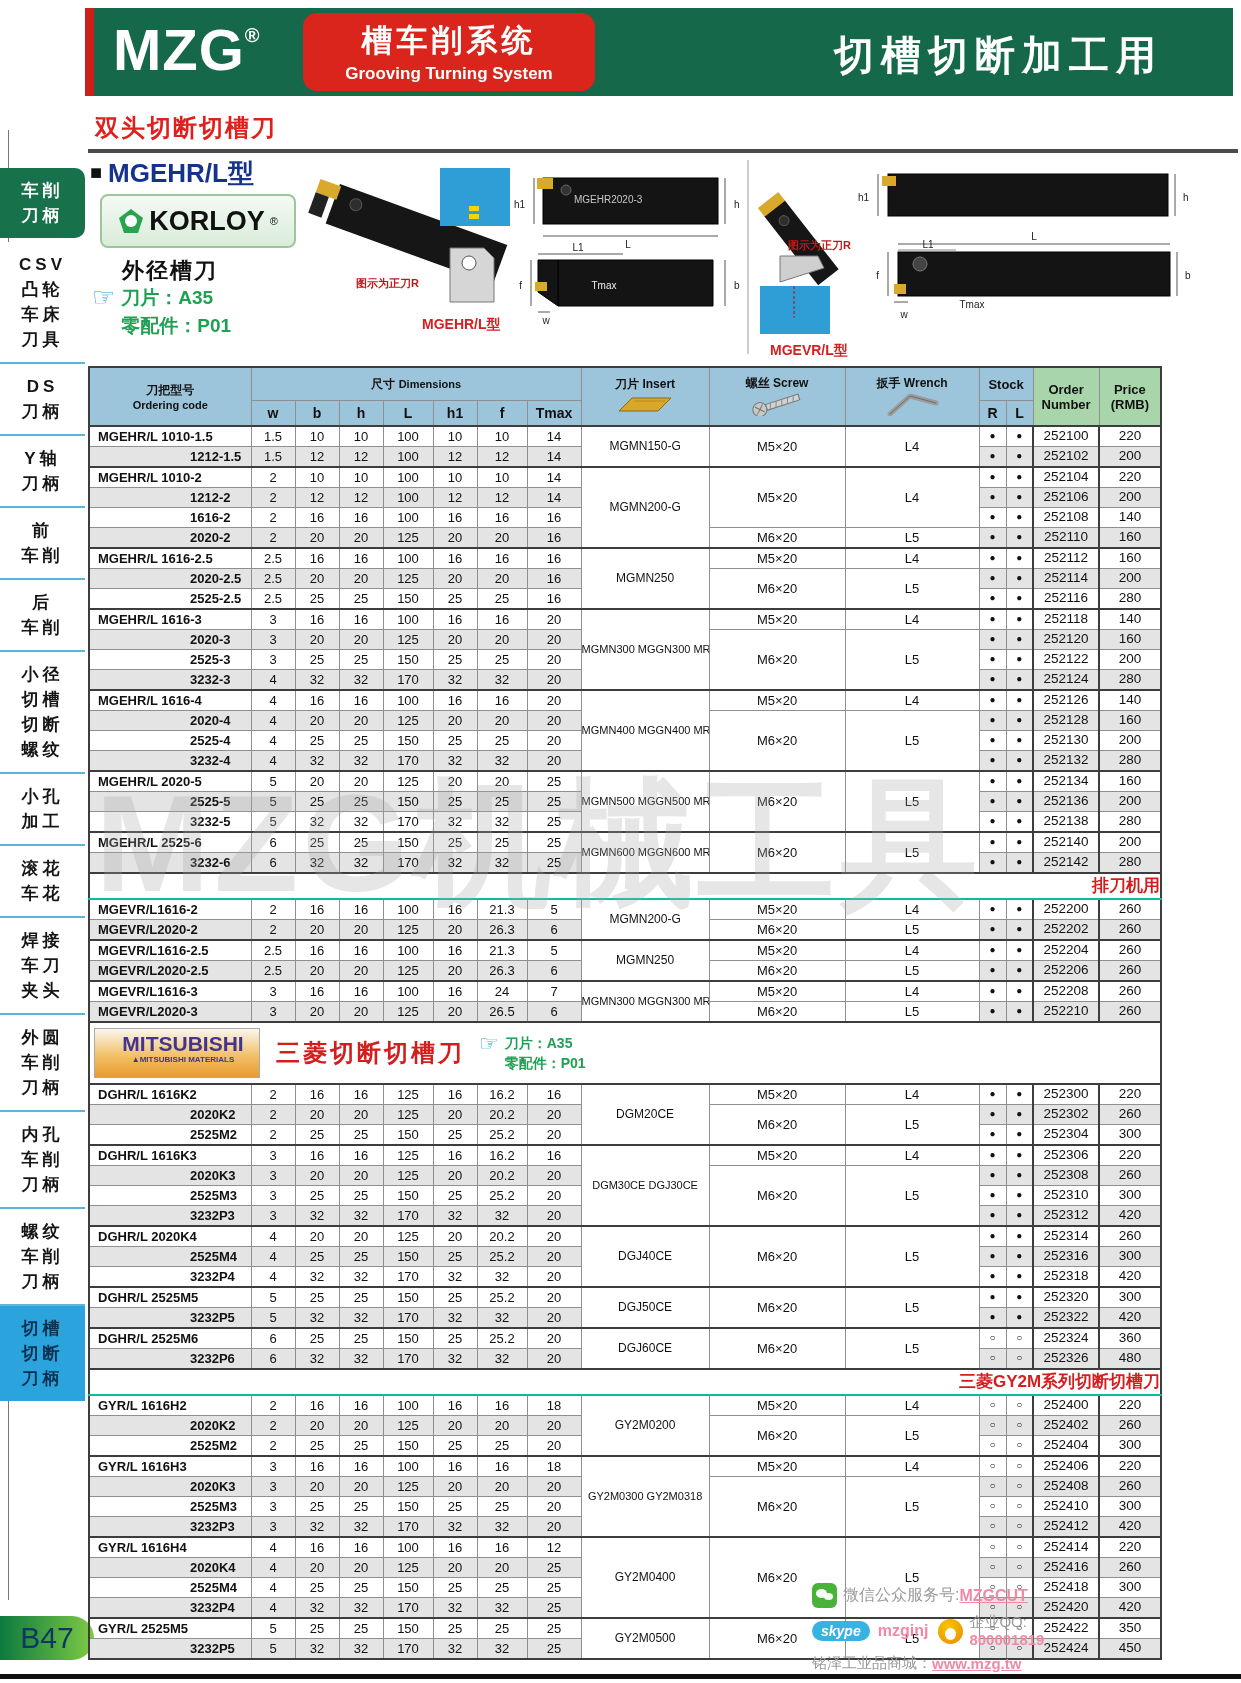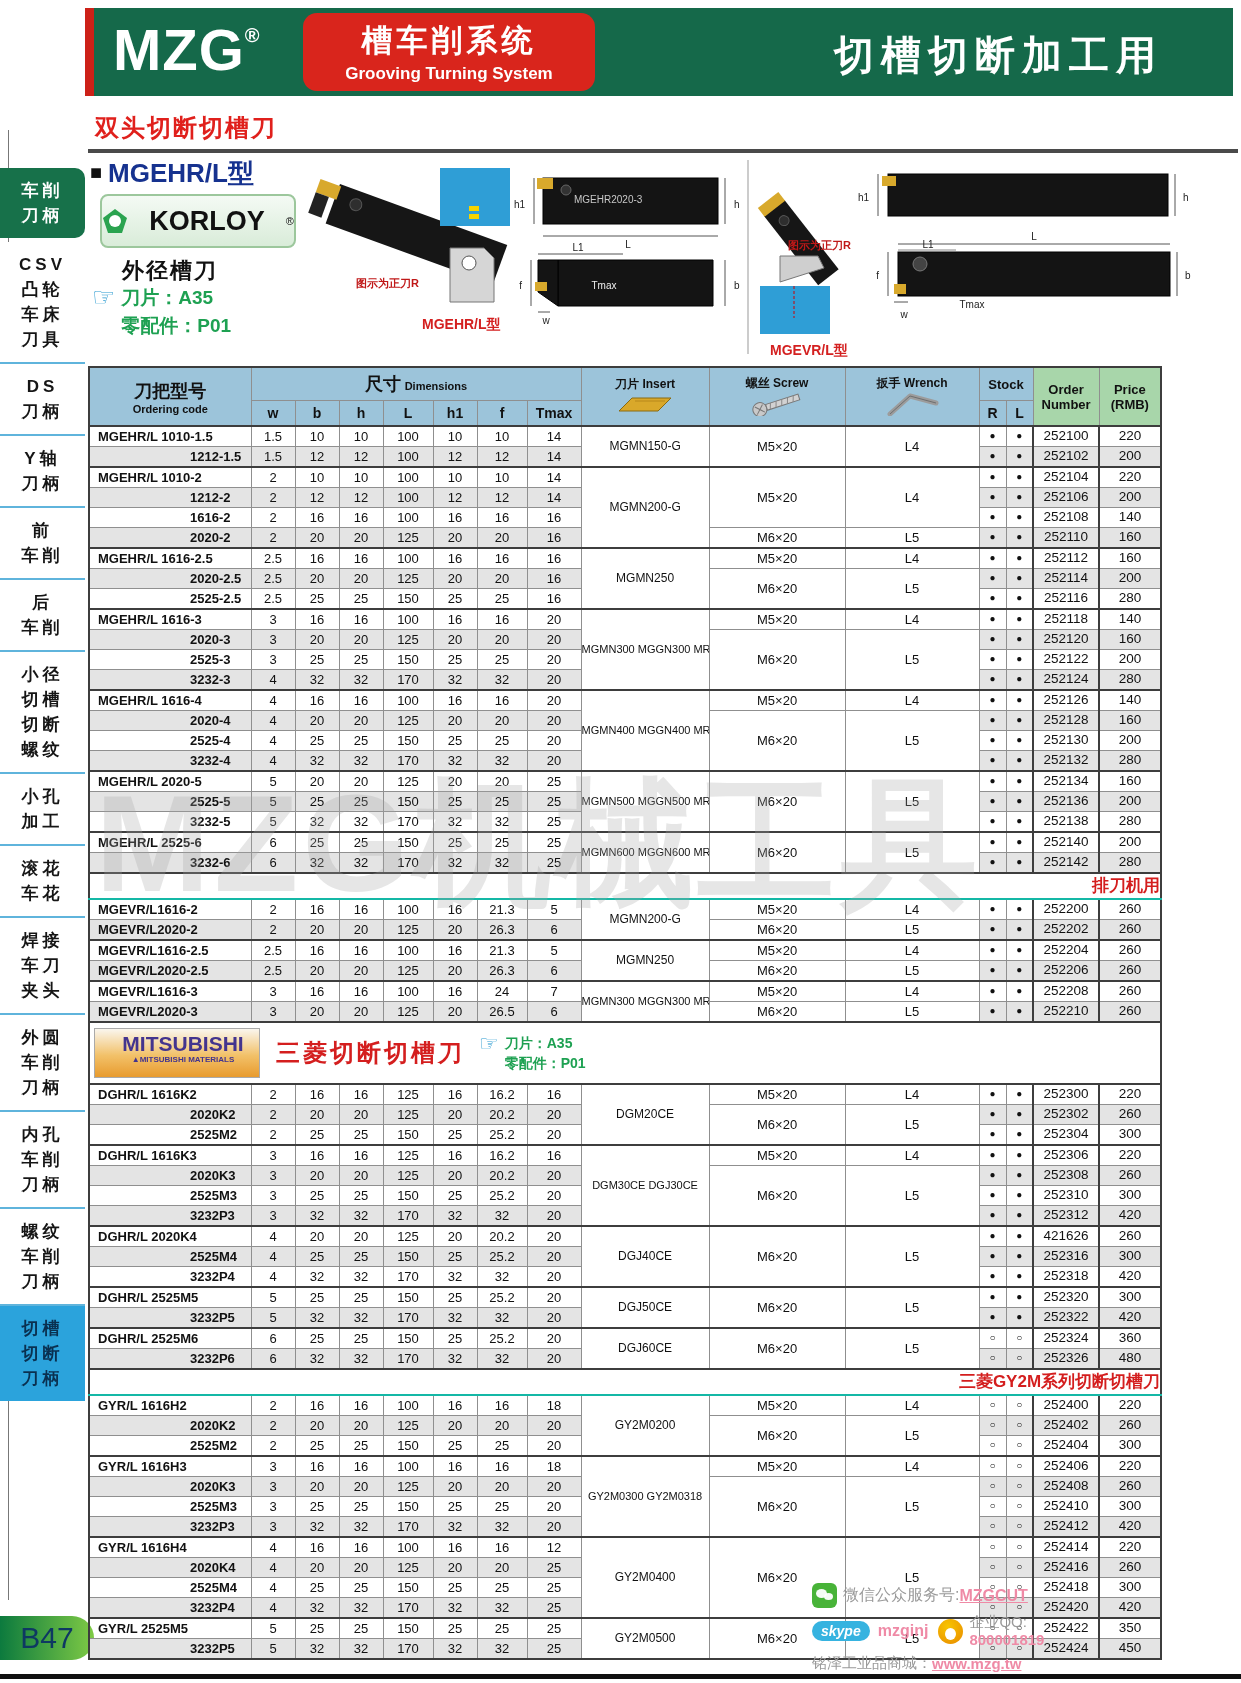--- a/index.html
+++ b/index.html
@@ -33,42 +33,42 @@
   #sec-title{position:absolute;left:95px;top:112px;font-size:24px;font-weight:bold;color:#e0201c;letter-spacing:2px;}
   #rule{position:absolute;left:88px;top:149px;width:1150px;height:4px;background:#4a4a4a;}
 
   
   #product{position:absolute;left:88px;top:156px;width:1152px;height:208px;}
   #prodsvg{position:absolute;left:0;top:0;}
   .model{position:absolute;left:2px;top:0;font-size:26px;font-weight:bold;}
   .model .bullet{color:#111;font-size:20px;vertical-align:3px;margin-right:6px;}
   .model .mtxt{color:#16328f;}
   .korloy{position:absolute;left:12px;top:38px;width:192px;height:50px;border:2px solid #9cc79c;border-radius:8px;
-          background:linear-gradient(180deg,#f4faf4,#d9ecd9);display:flex;align-items:center;justify-content:center;gap:21px;}
+          background:linear-gradient(180deg,#f4faf4,#d9ecd9);display:flex;align-items:center;justify-content:center;gap:5px;}
   .korloy .txt{font-size:27px;font-weight:bold;color:#111;}
   .korloy sup{font-size:11px;vertical-align:12px;}
   .tooltype{position:absolute;left:34px;top:100px;font-size:22px;font-weight:bold;color:#111;letter-spacing:2px;}
   .pnotes{position:absolute;left:4px;top:128px;display:flex;align-items:flex-start;}
   .hand-ic{color:#2a9ad0;font-size:26px;line-height:26px;margin-right:6px;}
   .pnotes .gl{font-size:19px;color:#1ea152;line-height:28px;font-weight:bold;}
   .cap{position:absolute;font-size:14px;font-weight:bold;color:#d42020;}
   .dnote{position:absolute;font-size:11px;font-weight:bold;color:#c01818;}
   .marking{position:absolute;left:486px;top:38px;font-size:10px;color:#c8c8c8;}
   .dim{font-size:10px;fill:#222;}
   .dimw{font-size:10px;fill:#eee;}
 
   
   #tblwrap{position:absolute;left:88px;top:366px;z-index:1;}
   table.t{border-collapse:collapse;table-layout:fixed;width:1072px;border:2px solid #3d3d3d;font-size:13px;}
   .t th,.t td{border:1px solid #8f8f8f;text-align:center;padding:0;overflow:hidden;}
   .t thead th{background:#9cc4da;font-weight:bold;}
   .t thead tr.h1 th{height:32px;}
   .t thead tr.h2 th{height:24px;font-size:14px;}
   .t th.green{background:#a8d6aa;}
-  .t th .zh{font-size:18px;}
+  .t th .zh{font-size:12px;}
   .t th .en{font-size:11px;font-weight:bold;}
   .t th .glabel{font-size:12px;margin-top:1px;}
   .t tbody td{height:19px;line-height:1.05;white-space:nowrap;}
   td.code{text-align:left;font-weight:bold;padding-left:8px;font-size:13px;}
   td.code.ind{padding-left:100px;margin-left:12px;}
   td.ins{font-size:12px;white-space:pre-line;line-height:1.05;}
   td.ins.multi{font-size:11px;}
   td.stk{font-size:10px;}
   td.ord{border-left:2px solid #3d3d3d;border-right:2px solid #3d3d3d;font-size:13.5px;}
   td.prc{font-size:13.5px;}
@@ -967,21 +967,21 @@
             <td class="sh">20</td>
             <td class="sh">125</td>
             <td class="sh">20</td>
             <td class="sh">20.2</td>
             <td class="sh">20</td>
             <td class="ins" rowspan="3">DGJ40CE</td>
             <td rowspan="3">M6×20</td>
             <td rowspan="3">L5</td>
             <td class="sh stk">●</td>
             <td class="sh stk">●</td>
-            <td class="sh ord">421626</td>
+            <td class="sh ord">252314</td>
             <td class="sh prc">260</td>
           </tr>
           <tr class="shade">
             <td class="code sh ind">2525M4</td>
             <td class="sh">4</td>
             <td class="sh">25</td>
             <td class="sh">25</td>
             <td class="sh">150</td>
             <td class="sh">25</td>
             <td class="sh">25.2</td>

